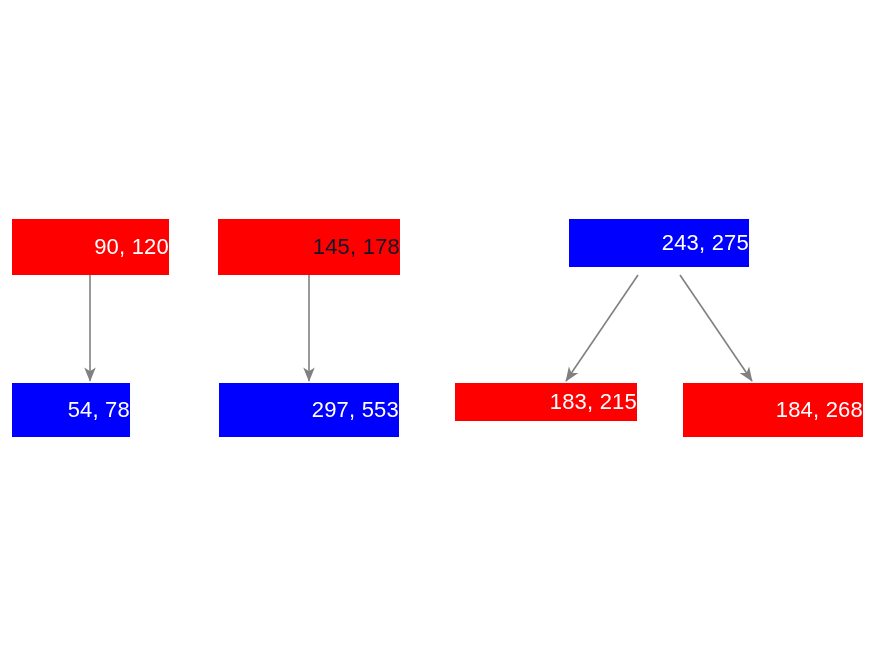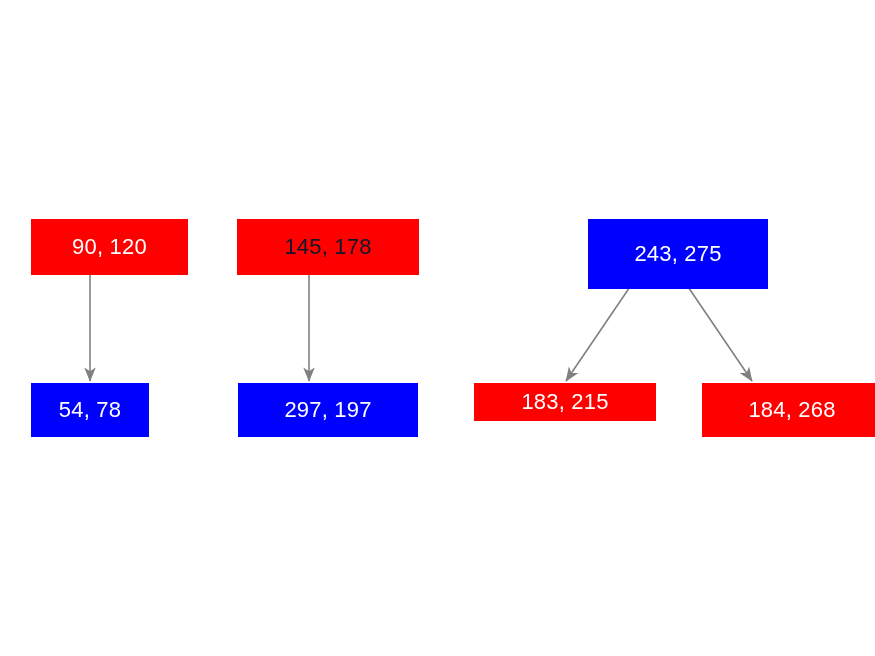--- a/index.html
+++ b/index.html
@@ -12,28 +12,27 @@
     width: 875px;
     height: 656px;
     background: #ffffff;
     overflow: hidden;
     font-family: "Liberation Sans", sans-serif;
   }
   .node {
     position: absolute;
     display: flex;
     align-items: center;
-    justify-content: center;
+    justify-content: flex-end;
     color: #ffffff;
     font-size: 22px;
     line-height: 1;
     letter-spacing: 0.2px;
     box-sizing: border-box;
     user-select: none;
-    margin-left: 19px;
   }
   .node-label {
     white-space: nowrap;
   }
   .edge-layer {
     position: absolute;
     left: 0;
     top: 0;
     width: 875px;
     height: 656px;
@@ -63,23 +62,23 @@
       <div class="node" style="left: 12px; top: 219px; width: 157px; height: 56px; background: rgb(255, 0, 0); color: rgb(255, 255, 255);">
         <span class="node-label">90, 120</span>
       </div>
       <div class="node" style="left: 12px; top: 383px; width: 118px; height: 54px; background: rgb(0, 0, 255); color: rgb(255, 255, 255);">
         <span class="node-label">54, 78</span>
       </div>
       <div class="node" style="left: 218px; top: 219px; width: 182px; height: 56px; background: rgb(255, 0, 0); color: #0f172a;">
         <span class="node-label">145, 178</span>
       </div>
       <div class="node" style="left: 219px; top: 383px; width: 180px; height: 54px; background: rgb(0, 0, 255); color: rgb(255, 255, 255);">
-        <span class="node-label">297, 197</span>
+        <span class="node-label">297, 553</span>
       </div>
-      <div class="node" style="left: 569px; top: 219px; width: 180px; height: 70px; background: rgb(0, 0, 255); color: rgb(255, 255, 255);">
+      <div class="node" style="left: 569px; top: 219px; width: 180px; height: 48px; background: rgb(0, 0, 255); color: rgb(255, 255, 255);">
         <span class="node-label">243, 275</span>
       </div>
       <div class="node" style="left: 455px; top: 383px; width: 182px; height: 38px; background: rgb(255, 0, 0); color: rgb(255, 255, 255);">
         <span class="node-label">183, 215</span>
       </div>
       <div class="node" style="left: 683px; top: 383px; width: 180px; height: 54px; background: rgb(255, 0, 0); color: rgb(255, 255, 255);">
         <span class="node-label">184, 268</span>
       </div>
     </div>
 

